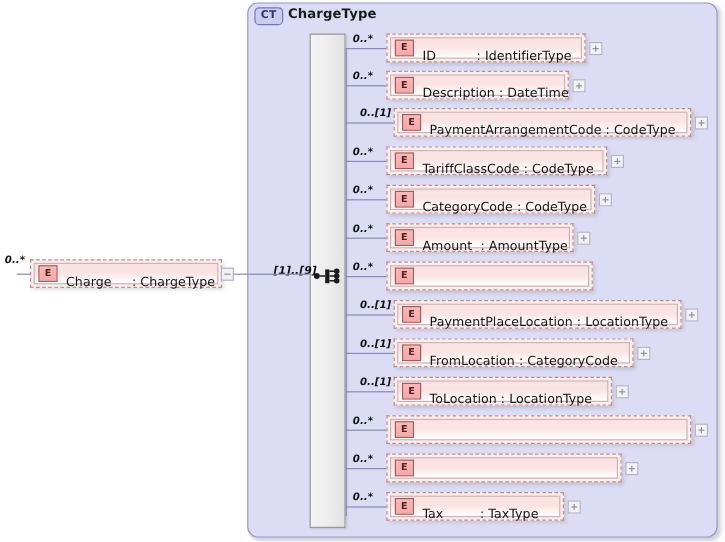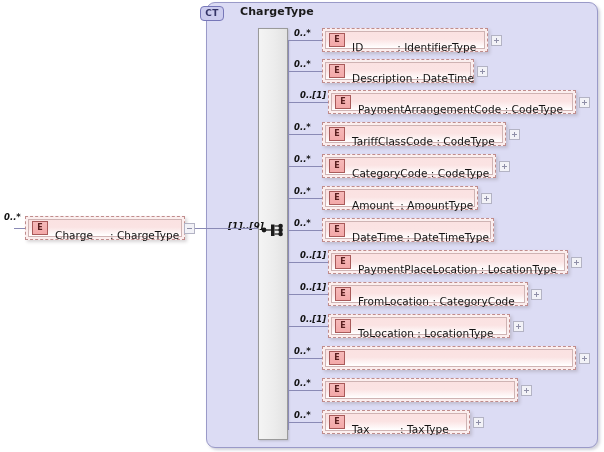--- a/index.html
+++ b/index.html
@@ -18,21 +18,21 @@
     position:absolute;
     left:206px;top:2px;
     width:392px;height:446px;
     background:#dcdcf4;
     border:1px solid #9a9ac8;
     border-radius:9px;
     box-sizing:border-box;
     box-shadow:2px 2px 3px rgba(120,120,150,.35);
   }
   .ct-badge{
-    position:absolute;left:200px;top:6px;
+    position:absolute;left:212px;top:6px;
     width:24px;height:15px;
     border:1px solid #7777b8;
     border-radius:4px;
     background:#ccccee;
     box-sizing:border-box;
     font-size:9px;font-weight:bold;color:#333366;
     text-align:center;line-height:13px;
     letter-spacing:.3px;
     font-family:"DejaVu Sans", sans-serif;
   }
@@ -223,21 +223,20 @@
           <span class="e-badge">E</span>
           <span class="node-label">Amount  : AmountType</span>
         </div>
       </div>
       <div class="expander plus" style="left: 481px; top: 193px;"></div>
       <div class="ln ln-h" style="left: 288px; top: 230px; width: 34px;"></div>
       <div class="card" style="left: 294px; top: 218px;">0..*</div>
       <div class="node" style="left: 322px; top: 218px; width: 172px;">
         <div class="node-inner">
           <span class="e-badge">E</span>
-          <span class="node-label">DateTime : DateTimeType</span>
         </div>
       </div>
       <div class="ln ln-h" style="left: 288px; top: 262px; width: 40px;"></div>
       <div class="card" style="left: 300px; top: 250px;">0..[1]</div>
       <div class="node" style="left: 328px; top: 250px; width: 240px;">
         <div class="node-inner">
           <span class="e-badge">E</span>
           <span class="node-label">PaymentPlaceLocation : LocationType</span>
         </div>
       </div>

